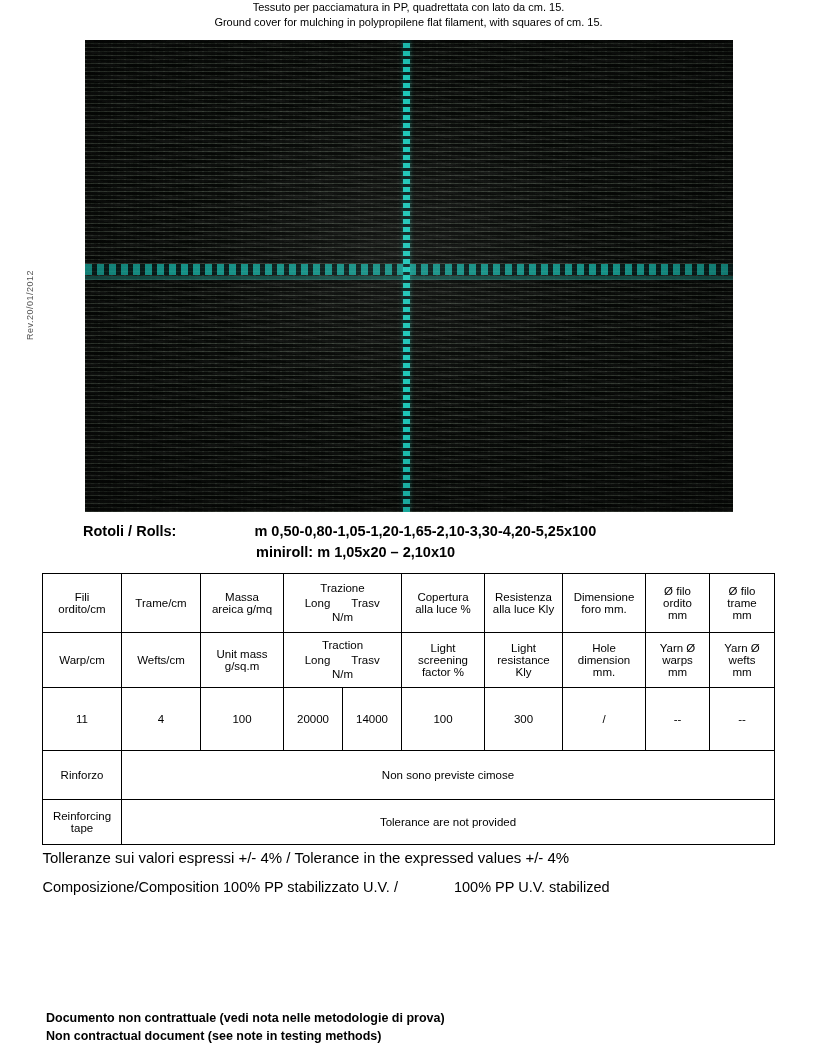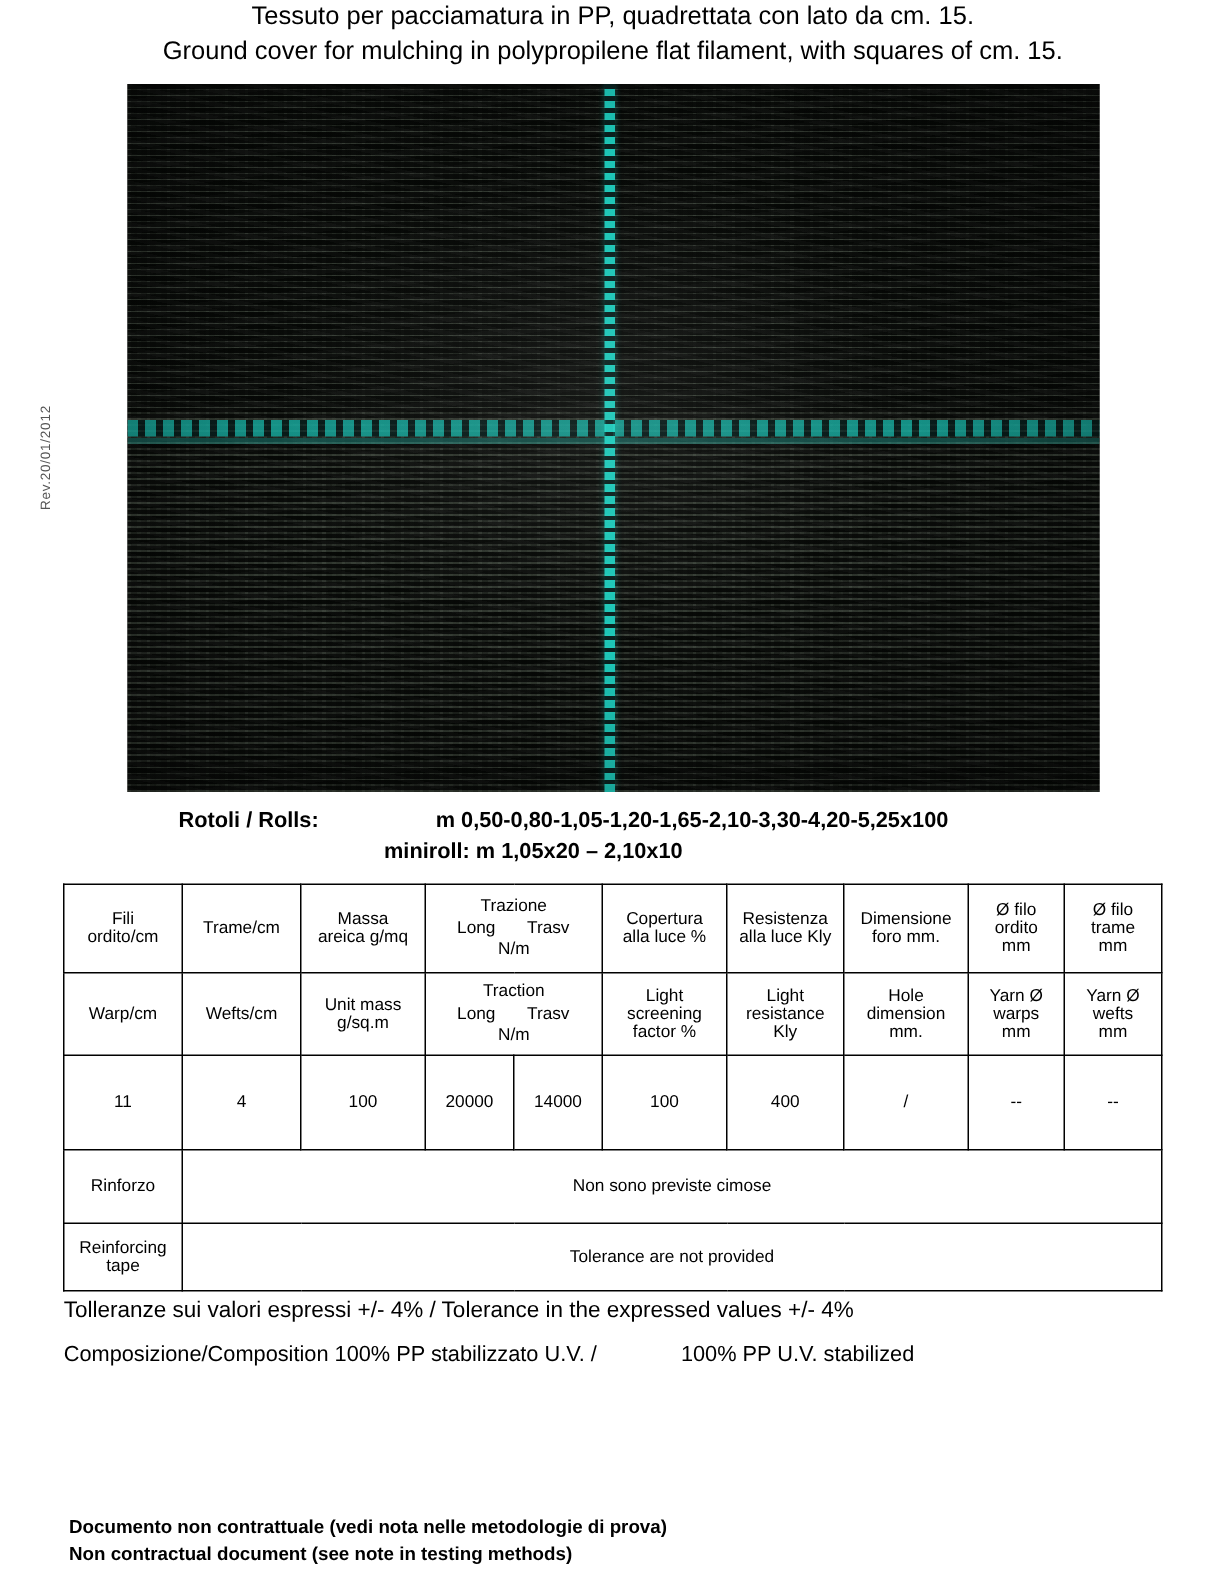--- a/index.html
+++ b/index.html
@@ -40,21 +40,21 @@
   .title {
     text-align: center;
     font-size: 31px;
     font-weight: bold;
     letter-spacing: 1px;
     margin: 28px 0 12px 0;
   }
 
   .subtitle {
     text-align: center;
-    font-size: 17px;
+    font-size: 11px;
     line-height: 1.35;
   }
 
   .photo-wrap {
     margin: 10px auto 0 auto;
     width: 648px;
     height: 472px;
     position: relative;
     overflow: hidden;
     background: #0b0f0d;
@@ -127,21 +127,21 @@
     background: rgba(30,150,140,0.45);
   }
 
   .rolls {
     margin: 9px 0 0 0;
     padding-left: 83px;
     font-size: 14.5px;
     font-weight: bold;
     line-height: 1.45;
   }
-  .rolls .lbl { display: inline-block; margin-left: 36px; }
+  .rolls .lbl { display: inline-block; }
   .rolls .val { display: inline-block; margin-left: 78px; }
   .rolls .second { display: block; padding-left: 173px; }
 
   table.spec {
     border-collapse: collapse;
     margin: 10px auto 0 auto;
     width: 732px;
     table-layout: fixed;
     padding-left: 22px;
   }
@@ -259,21 +259,21 @@
         <td class="leftcell">Yarn Ø<br>warps<br>mm</td>
         <td class="leftcell">Yarn Ø<br>wefts<br>mm</td>
       </tr>
       <tr class="vals">
         <td>11</td>
         <td>4</td>
         <td>100</td>
         <td>20000</td>
         <td>14000</td>
         <td>100</td>
-        <td>400</td>
+        <td>300</td>
         <td>/</td>
         <td>--</td>
         <td>--</td>
       </tr>
       <tr class="reinf-row">
         <td class="leftcell">Rinforzo</td>
         <td class="leftcell" colspan="9">Non sono previste cimose</td>
       </tr>
       <tr class="reinf-row2">
         <td class="leftcell">Reinforcing<br>tape</td>

